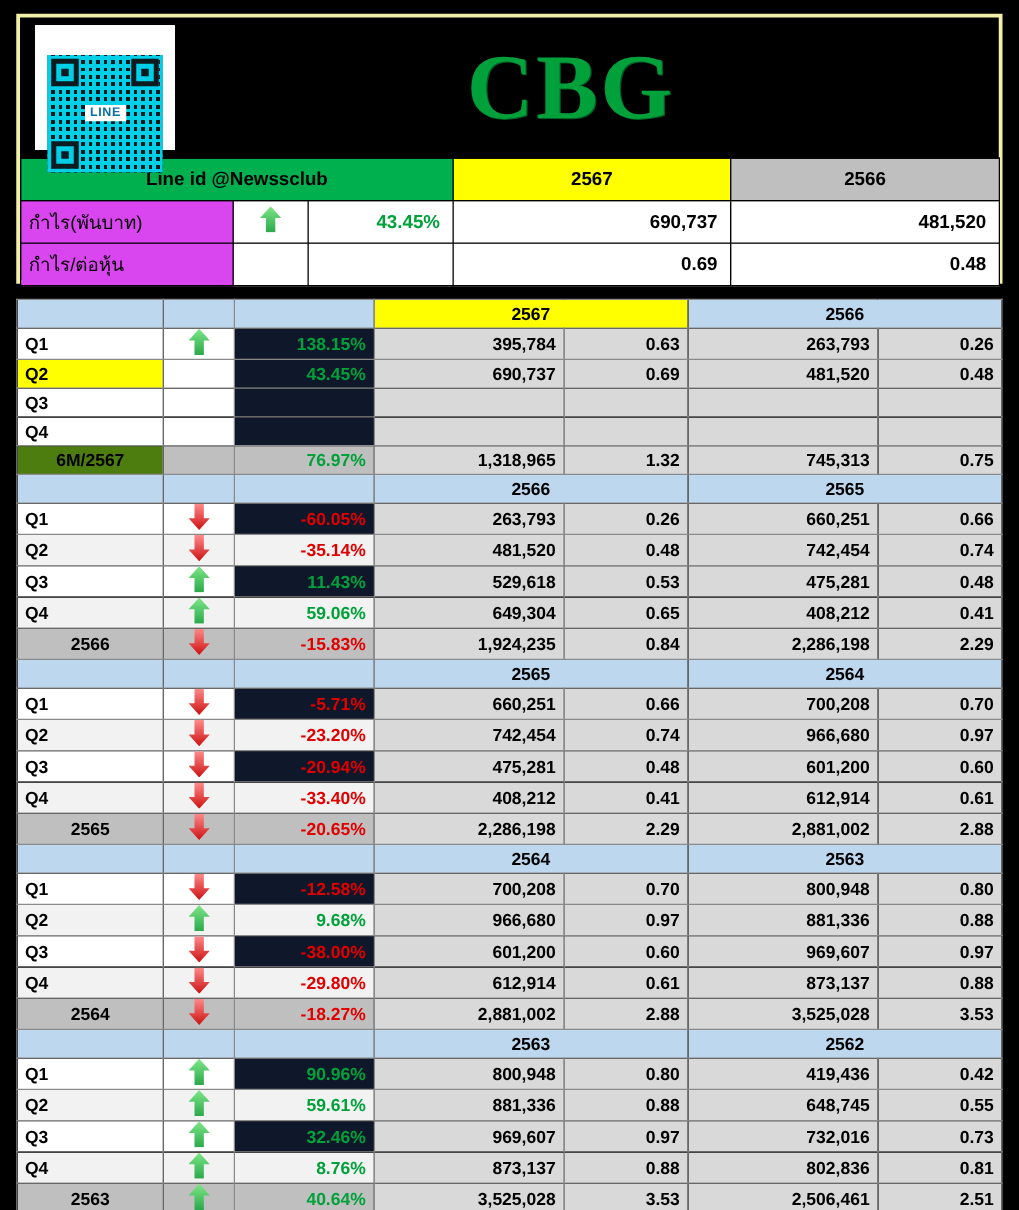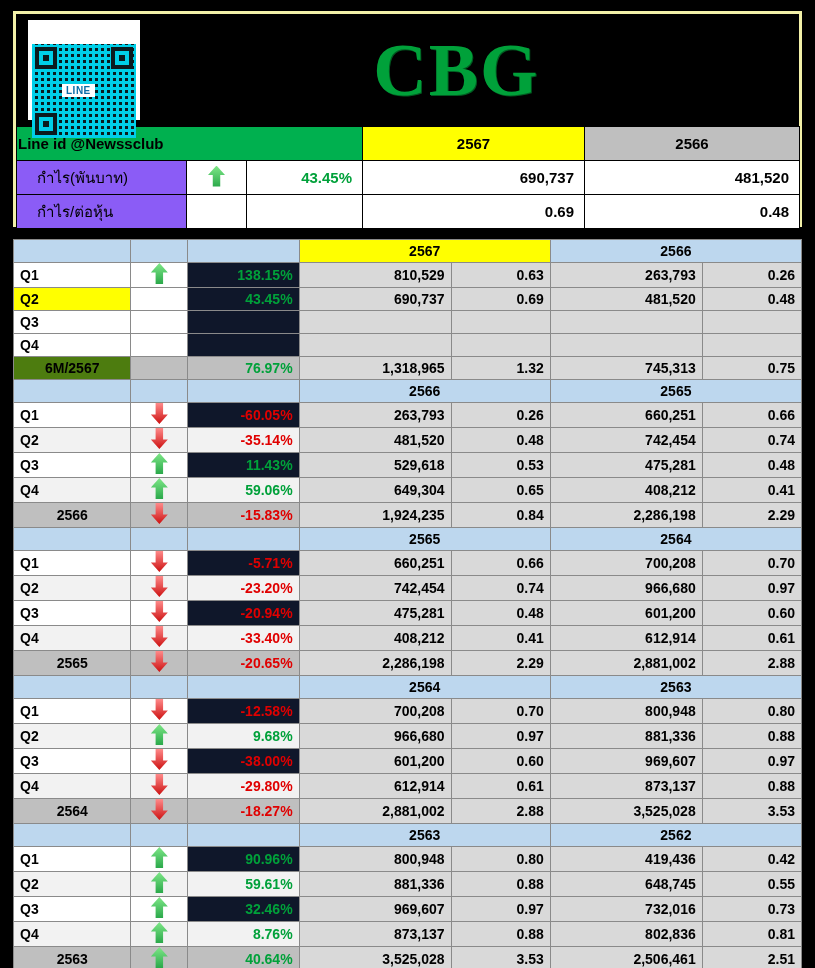--- a/index.html
+++ b/index.html
@@ -42,21 +42,21 @@
     height: 100px;
     margin-left: 12px;
     background: #ffffff;
     padding: 2px;
     box-sizing: border-box;
     display: flex;
     align-items: center;
     justify-content: center;
   }
   .qr-inner {
-    width: 104px;
+    width: 92px;
     height: 94px;
     background:
       repeating-linear-gradient(0deg, #00cfe8 0 3px, transparent 3px 6px),
       repeating-linear-gradient(90deg, #00cfe8 0 3px, transparent 3px 6px),
       #0b1b1f;
     position: relative;
     margin-top: 42px;
   }
   .qr-eye {
     position: absolute;
@@ -104,41 +104,42 @@
   }
   .header-table td {
     border: 1px solid #000000;
     height: 34px;
     box-sizing: border-box;
     font-size: 15px;
   }
   .hdr-green {
     background: #00b04f;
     color: #000000;
+    text-align: center;
     font-weight: bold;
     font-size: 15px;
   }
   .hdr-yellow {
     background: #ffff00;
     color: #000000;
     text-align: center;
     font-weight: bold;
     font-size: 15px;
   }
   .hdr-gray {
     background: #bfbfbf;
     color: #000000;
     text-align: center;
     font-weight: bold;
     font-size: 15px;
   }
   .lbl-cell {
-    background: #8b5cf6;
+    background: #d946ef;
     color: #000000;
-    padding-left: 20px;
+    padding-left: 6px;
     font-size: 14px;
   }
   .arrow-cell {
     background: #ffffff;
     text-align: center;
   }
   .pct-cell {
     background: #ffffff;
     color: #00a13a;
     font-weight: bold;
@@ -306,21 +307,21 @@
             <td></td>
             <td></td>
             <td></td>
             <td colspan="2" class="sep-year-y">2567</td>
             <td colspan="2" class="sep-year-b">2566</td>
           </tr>
           <tr>
             <td class="q-label">Q1</td>
             <td class="cell-arrow"><span class="arrow-up"></span></td>
             <td class="cell-pct pos">138.15%</td>
-            <td class="cell-num">810,529</td>
+            <td class="cell-num">395,784</td>
             <td class="cell-num">0.63</td>
             <td class="cell-num">263,793</td>
             <td class="cell-num">0.26</td>
           </tr>
           <tr>
             <td class="q-label hl">Q2</td>
             <td class="cell-arrow"></td>
             <td class="cell-pct pos">43.45%</td>
             <td class="cell-num">690,737</td>
             <td class="cell-num">0.69</td>

